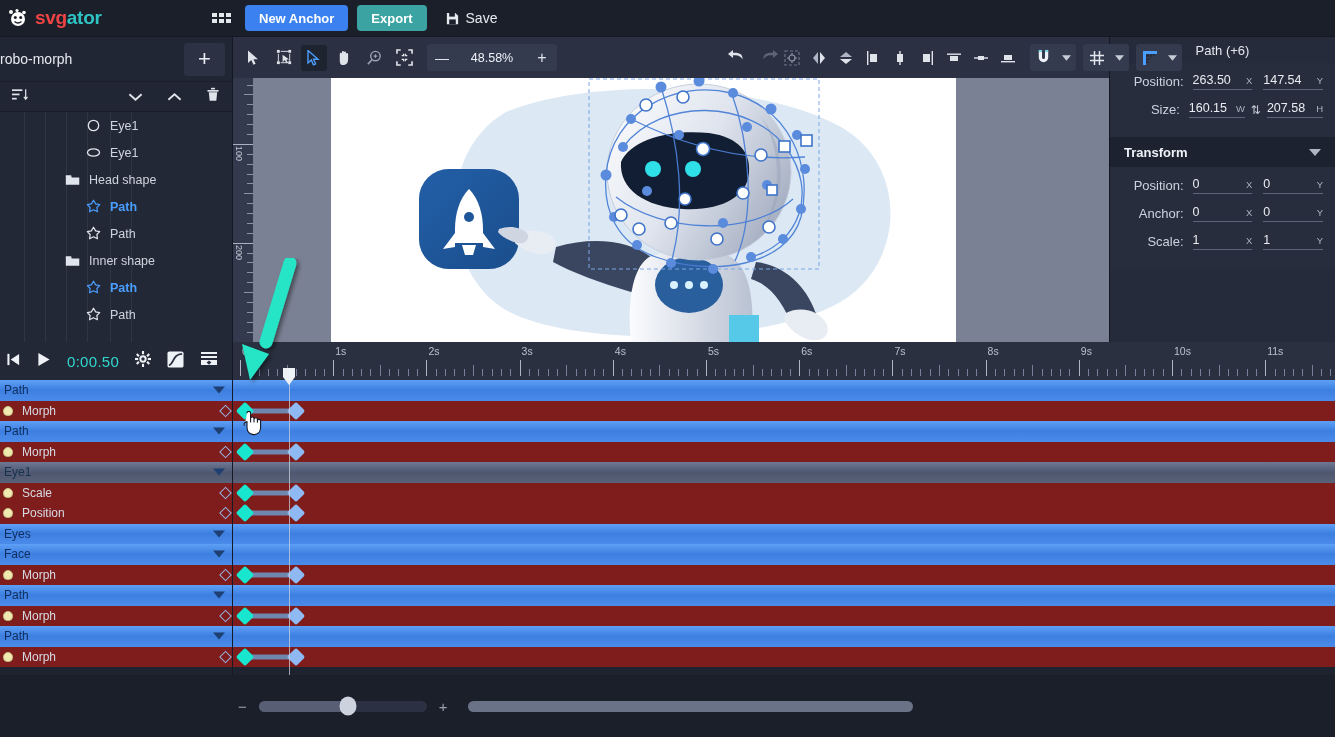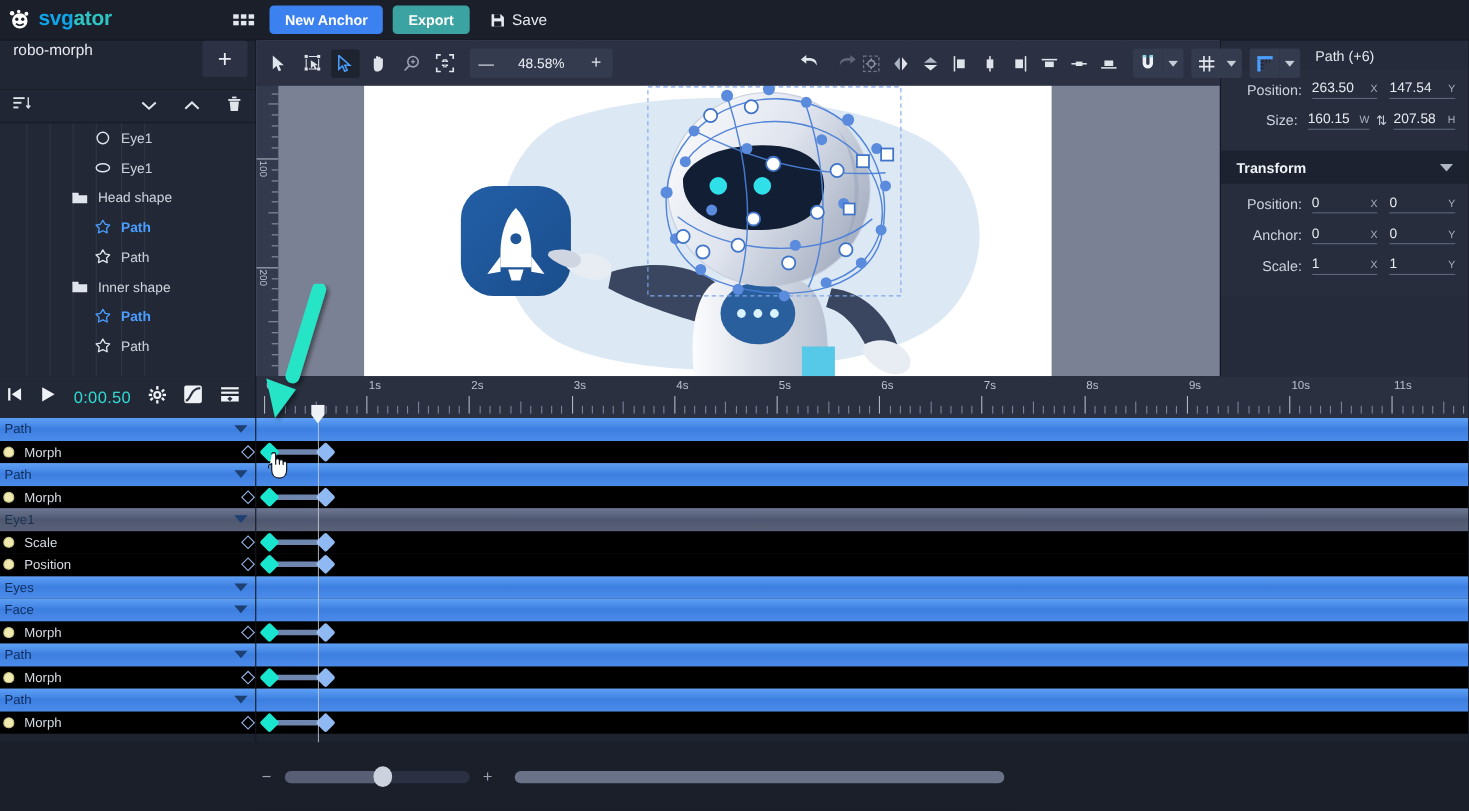--- a/index.html
+++ b/index.html
@@ -14,21 +14,21 @@
 
   
   .topbar {
     position: absolute; left:0; top:0; width:1335px; height:37px;
     background:#1b1f2a; display:flex; align-items:center;
     border-bottom:1px solid #141824;
   }
   .logo-wrap { display:flex; align-items:center; gap:7px; padding-left:8px; width:200px; }
   .logo-mark { width:20px; height:20px; position:relative; }
   .logo-text { font-size:19px; font-weight:700; letter-spacing:-0.3px; }
-  .logo-text .w1 { color:#0ea5e9; }
+  .logo-text .w1 { color:#ef4444; }
   .logo-text .w2 { color:#2ec4c4; }
   .grid-icon { display:flex; flex-direction:column; gap:2px; margin-left:12px; cursor:pointer;}
   .grid-icon .gr { display:flex; gap:2px; }
   .grid-icon i { display:block; width:5px; height:4px; background:#e3e6eb; }
   .btn {
     border:none; border-radius:4px; font-size:13px; font-weight:700;
     color:#fff; cursor:pointer; height:26px; padding:0 14px;
     font-family:"Liberation Sans", sans-serif;
   }
   .btn-new { background:#3b82f0; margin-left:14px; }
@@ -50,21 +50,21 @@
     width:0;height:0;border-left:5px solid transparent;border-right:5px solid transparent;
     border-top:6px solid #c6ccd6; cursor:pointer; margin-left:10px;
   }
 
   
   .left-panel {
     position:absolute; left:0; top:37px; width:233px; height:305px;
     background:#212634; border-right:1px solid #141824;
   }
   .proj-row {
-    height:45px; display:flex; align-items:flex-start; padding-left:12px;
+    height:45px; display:flex; align-items:center; 
     border-bottom:1px solid #1a1e2a;
   }
   .proj-name { font-size:14px; color:#e6e9ef; }
   .add-btn {
     margin-left:auto; width:41px; height:33px; margin-right:7px;
     background:#2c3244; border-radius:3px; display:flex; align-items:center;
     justify-content:center; cursor:pointer; font-size:22px; color:#e9ecf2; font-weight:300;
   }
   .layer-tools {
     height:30px; display:flex; align-items:center; padding:0 12px;
@@ -150,21 +150,21 @@
     position:absolute; left:0; top:380px; width:1335px; height:295px;
     background:#1e2330; overflow:hidden;
   }
   .trk { position:relative; height:20.5px; width:1335px; }
   .trk-group {
     background:linear-gradient(180deg,#5ea0f5 0%,#3d7fe0 48%,#4b8bea 100%);
   }
   .trk-group.dim {
     background:linear-gradient(180deg,#6f7894 0%,#4e576f 50%,#5a6279 100%);
   }
-  .trk-prop { background:#000000; }
+  .trk-prop { background:#7f1d1d; }
   .trk-lbl {
     position:absolute; left:4px; top:0; height:100%; display:flex; align-items:center;
     font-size:12px; color:#1b1f2a; font-weight:400;
   }
   .trk-group .trk-lbl { color:#0f2d5e; }
   .trk-group.dim .trk-lbl { color:#17324f; }
   .trk-prop .trk-lbl { color:#d6dbe4; padding-left:18px; }
   .bulb {
     position:absolute; left:3px; top:50%; transform:translateY(-50%);
     width:10px; height:10px; border-radius:50% 50% 45% 45%;

